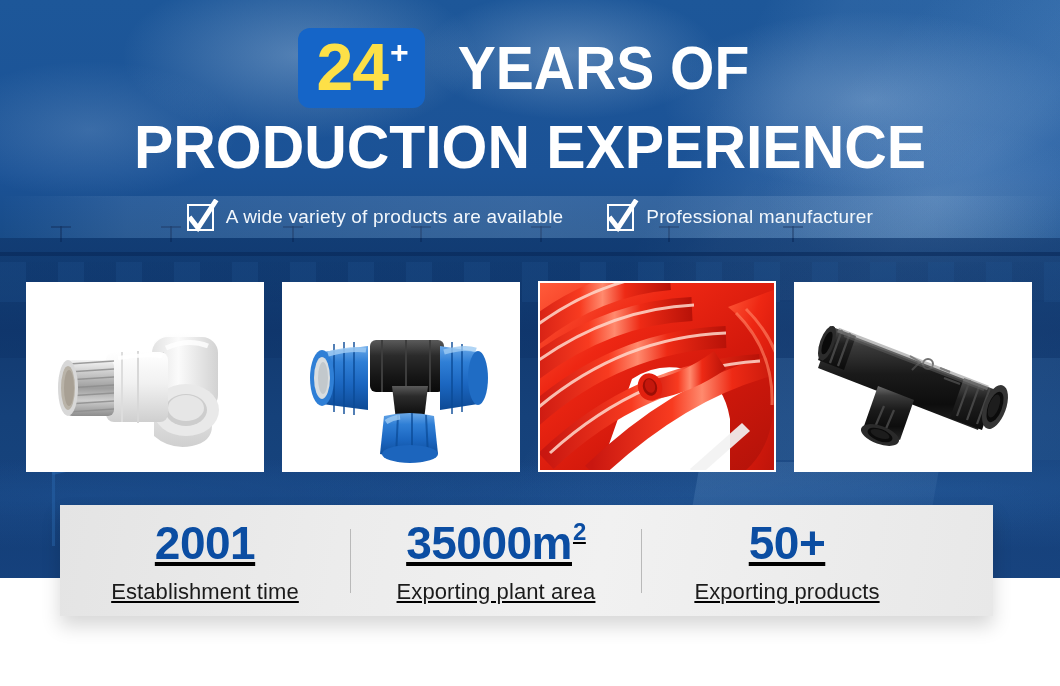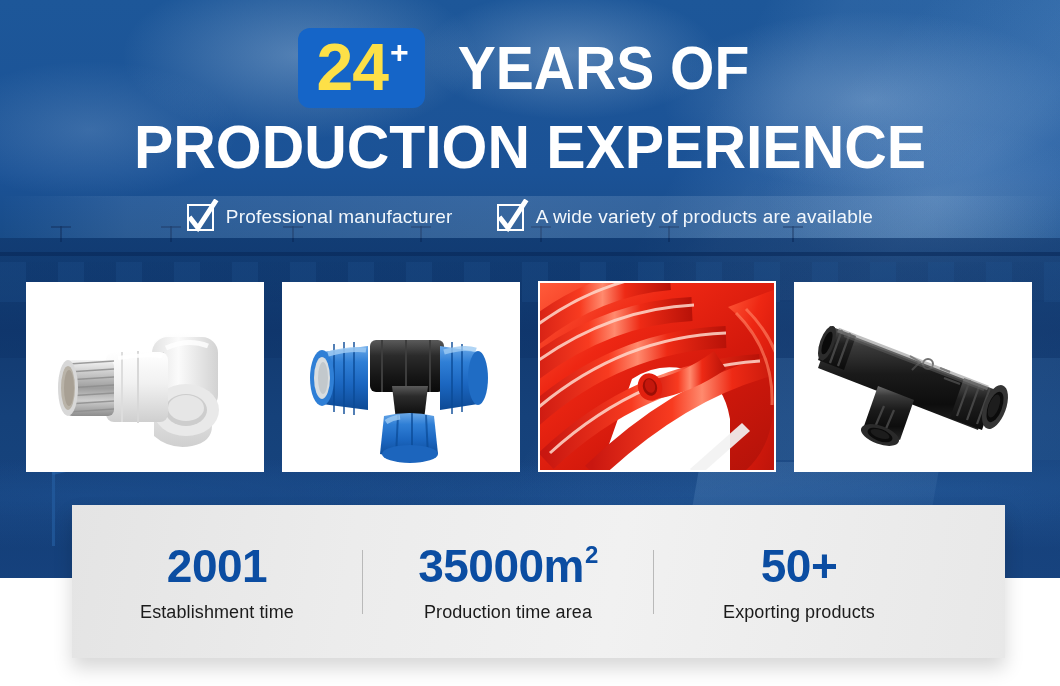--- a/index.html
+++ b/index.html
@@ -179,25 +179,25 @@
   }
 
   
   .statdiv {
     width:1px; height:64px; background:#b9b9b9;
     align-self:center; flex:0 0 auto;
   }
 
   
   .stats {
-    position:absolute; left:72px; top:505px;
-    width:933px; height:153px;
+    position:absolute; left:60px; top:505px;
+    width:933px; height:111px;
     background:linear-gradient(100deg,#e4e4e4 0%, #ececec 30%, #f1f1f1 58%, #e8e8e8 100%);
     box-shadow:0 10px 18px rgba(0,0,0,.16);
-    display:flex; align-items:center;
+    display:flex; align-items:center;text-decoration:underline;
   }
   .stat {
     flex:0 0 auto;
     display:flex; flex-direction:column; align-items:center;
     justify-content:center;
   }
   .s1 { width:290px; }
   .s2 { width:290px;text-align:right; }
   .s3 { width:290px;text-align:center; }
   .stat-num {
@@ -205,21 +205,21 @@
     line-height:52px; letter-spacing:-.5px;
     font-family:"Liberation Sans", sans-serif;
     display:flex; align-items:flex-start;
   }
   .stat-sup {
     font-size:24px; font-weight:bold; line-height:30px;
     color:#0b4da2; margin-left:1px;
     font-family:"Liberation Sans", sans-serif;
   }
   .stat-label {
-    font-size:18px; color:#1b1b1b; margin-top:10px;
+    font-size:22px; color:#1b1b1b; margin-top:10px;
     letter-spacing:.1px;
     font-family:"Liberation Sans", sans-serif;
   }
 </style>
 </head>
 <body>
 
 <div class="banner">
 
   <div class="bg-sky2"></div>
@@ -260,30 +260,30 @@
   </div>
 
   <div class="features">
 
     <div class="feature">
       <span class="chk">
         <svg width="36" height="38" viewBox="0 0 36 38" fill="none">
           <path d="M6 20 L13 29 L30 3" stroke="#ffffff" stroke-width="5" stroke-linecap="square" stroke-linejoin="miter" fill="none"></path>
         </svg>
       </span>
-      <span class="feature-label">Professional manufacturer</span>
+      <span class="feature-label">A wide variety of products are available</span>
     </div>
 
     <div class="feature">
       <span class="chk">
         <svg width="36" height="38" viewBox="0 0 36 38" fill="none">
           <path d="M6 20 L13 29 L30 3" stroke="#ffffff" stroke-width="5" stroke-linecap="square" stroke-linejoin="miter" fill="none"></path>
         </svg>
       </span>
-      <span class="feature-label">A wide variety of products are available</span>
+      <span class="feature-label">Professional manufacturer</span>
     </div>
 
   </div>
 
   <div class="products">
 
     <div class="pcard">
       <svg width="238" height="190" viewBox="0 0 238 190">
         <rect width="238" height="190" fill="#ffffff"></rect>
         <defs>
@@ -534,21 +534,21 @@
       <div class="stat-label">Establishment time</div>
     </div>
 
     <div class="statdiv"></div>
 
     <div class="stat s2">
       <div class="stat-num">
         <span>35000m</span>
         <span class="stat-sup">2</span>
       </div>
-      <div class="stat-label">Production time area</div>
+      <div class="stat-label">Exporting plant area</div>
     </div>
 
     <div class="statdiv"></div>
 
     <div class="stat s3">
       <div class="stat-num">
         <span>50+</span>
       </div>
       <div class="stat-label">Exporting products</div>
     </div>

